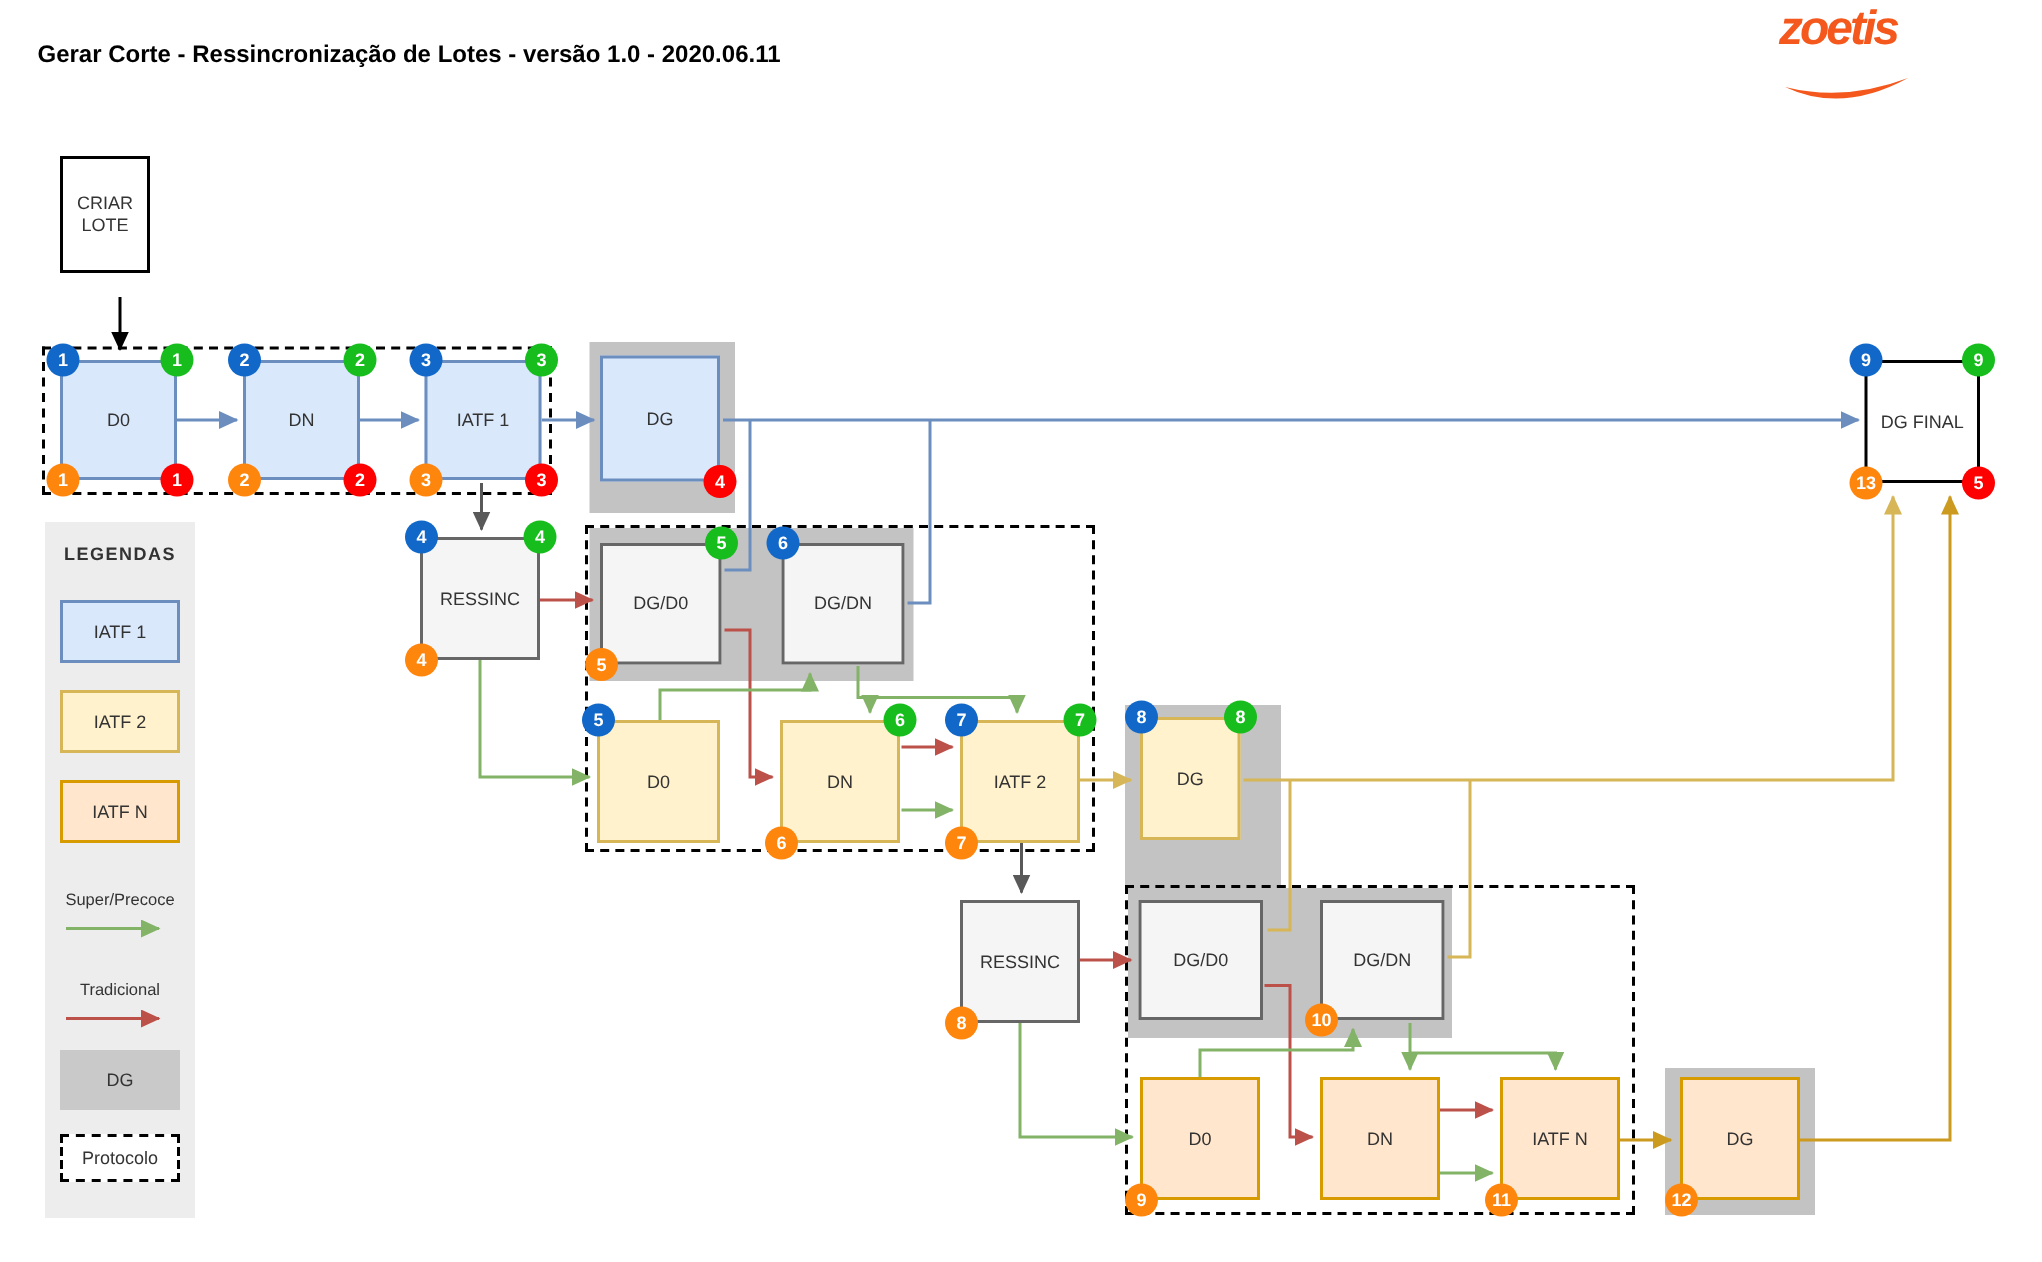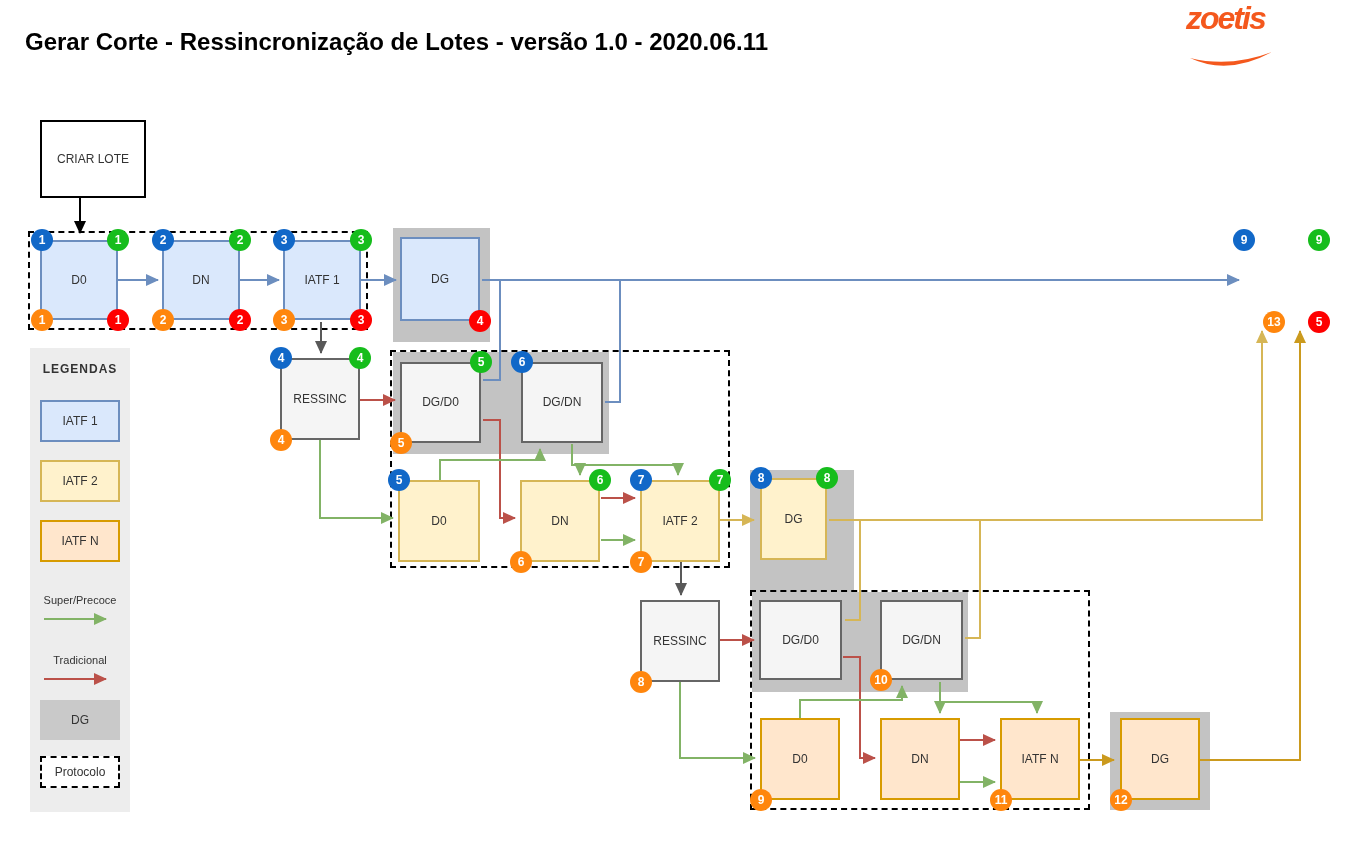--- a/index.html
+++ b/index.html
@@ -1,18 +1,18 @@
 <!DOCTYPE html>
 <html><head>
 <meta charset="utf-8">
 <style>
   html,body{margin:0;padding:0;background:#fff;}
   .canvas{position:relative;width:1361px;height:841px;background:#fff;overflow:hidden;
           font-family:"Liberation Sans",sans-serif;}
-  .title{position:absolute;left:25px;top:28px;font-size:24px;font-weight:bold;color:#000;}
+  .title{position:absolute;left:25px;top:28px;font-size:16px;font-weight:bold;color:#000;}
   .logo{position:absolute;left:1186px;top:6px;width:166px;height:64px;}
   .logo-text{position:absolute;left:0;top:-6px;font-size:32px;font-weight:bold;font-style:italic;
              letter-spacing:-2px;color:#f4581d;}
   .logo-swoosh{position:absolute;left:2px;top:44px;}
   .bars{position:absolute;left:163px;top:120px;width:200px;}
   .bar{height:20px;display:flex;align-items:center;justify-content:center;color:#fff;
        font-size:11px;font-weight:bold;letter-spacing:.2px;}
   .graybg{position:absolute;background:#c3c3c3;}
   .dashed{position:absolute;border:2px dashed #000;box-sizing:border-box;}
   .box{position:absolute;display:flex;align-items:center;justify-content:center;text-align:center;
@@ -145,27 +145,28 @@
       <path d="M2,7 H64" stroke="#82b366" stroke-width="2" fill="none" marker-end="url(#ag)"></path>
     </svg>
     <div class="legend-label" style="top:306px">Tradicional</div>
     <svg class="legend-arrow" style="top:324px" width="76" height="14">
       <path d="M2,7 H64" stroke="#bb5149" stroke-width="2" fill="none" marker-end="url(#ar)"></path>
     </svg>
     <div class="legend-swatch ldg" style="top:352px">DG</div>
     <div class="legend-swatch lproto" style="top:408px">Protocolo</div>
   </div>
 
-  <div class="box plain" style="left:40px;top:120px;width:106px;height:78px">CRIAR LOTE</div>
+  <div class="box plain" style="left:40px;top:104px;width:60px;height:78px">CRIAR LOTE</div>
 
   <div class="box blue" style="left:40px;top:240px;width:78px;height:80px">D0</div>
   <div class="box blue" style="left:162px;top:240px;width:78px;height:80px">DN</div>
   <div class="box blue" style="left:283px;top:240px;width:78px;height:80px">IATF 1</div>
   <div class="box blue" style="left:400px;top:237px;width:80px;height:84px">DG</div>
 
+  <div class="box plain" style="left:1243px;top:240px;width:77px;height:82px;padding:0 8px">DG FINAL</div>
 
   <div class="box grayed" style="left:280px;top:358px;width:80px;height:82px">RESSINC</div>
   <div class="box grayed" style="left:400px;top:362px;width:81px;height:81px">DG/D0</div>
   <div class="box grayed" style="left:521px;top:362px;width:82px;height:81px">DG/DN</div>
 
   <div class="box yellow" style="left:398px;top:480px;width:82px;height:82px">D0</div>
   <div class="box yellow" style="left:520px;top:480px;width:80px;height:82px">DN</div>
   <div class="box yellow" style="left:640px;top:480px;width:80px;height:82px">IATF 2</div>
   <div class="box yellow" style="left:760px;top:478px;width:67px;height:82px">DG</div>
 
@@ -215,16 +216,16 @@
 
   <span class="badge o" style="left:630px;top:671px">8</span>
   <span class="badge o" style="left:870px;top:669px">10</span>
 
   <span class="badge o" style="left:750px;top:789px">9</span>
   <span class="badge o" style="left:990px;top:789px">11</span>
   <span class="badge o" style="left:1110px;top:789px">12</span>
 
   <span class="badge b" style="left:1233px;top:229px">9</span>
   <span class="badge g" style="left:1308px;top:229px">9</span>
-  <span class="badge o" style="left:1263px;top:311px">13</span>
+  <span class="badge o" style="left:1233px;top:311px">13</span>
   <span class="badge r" style="left:1308px;top:311px">5</span>
 
 </div>
 
 </body></html>

